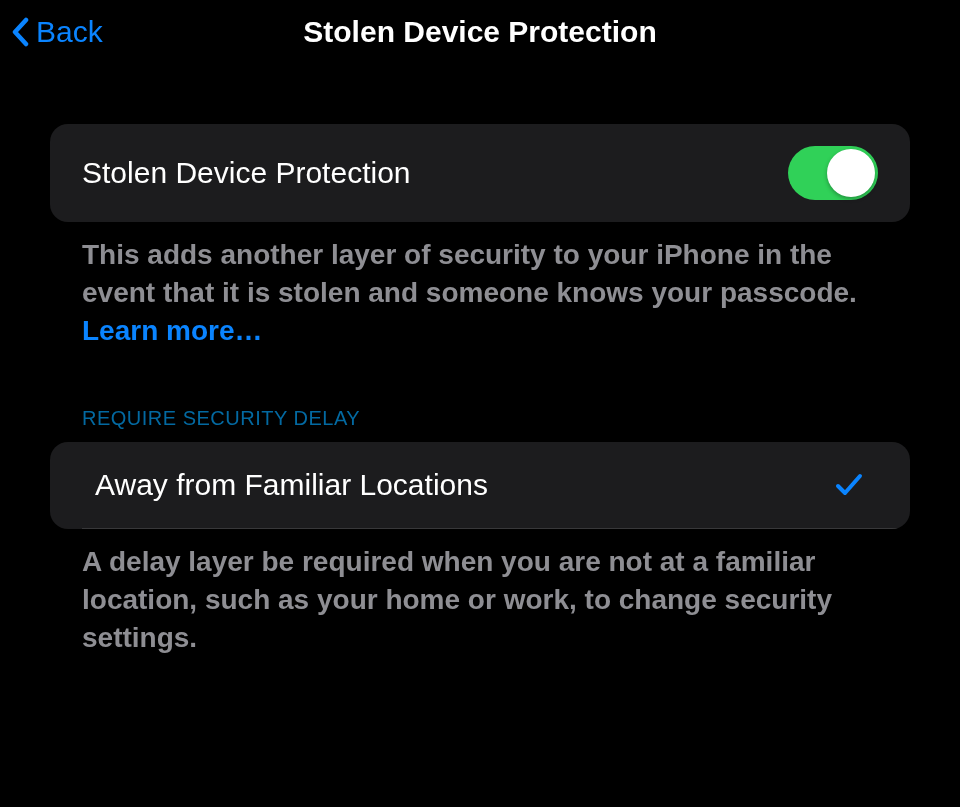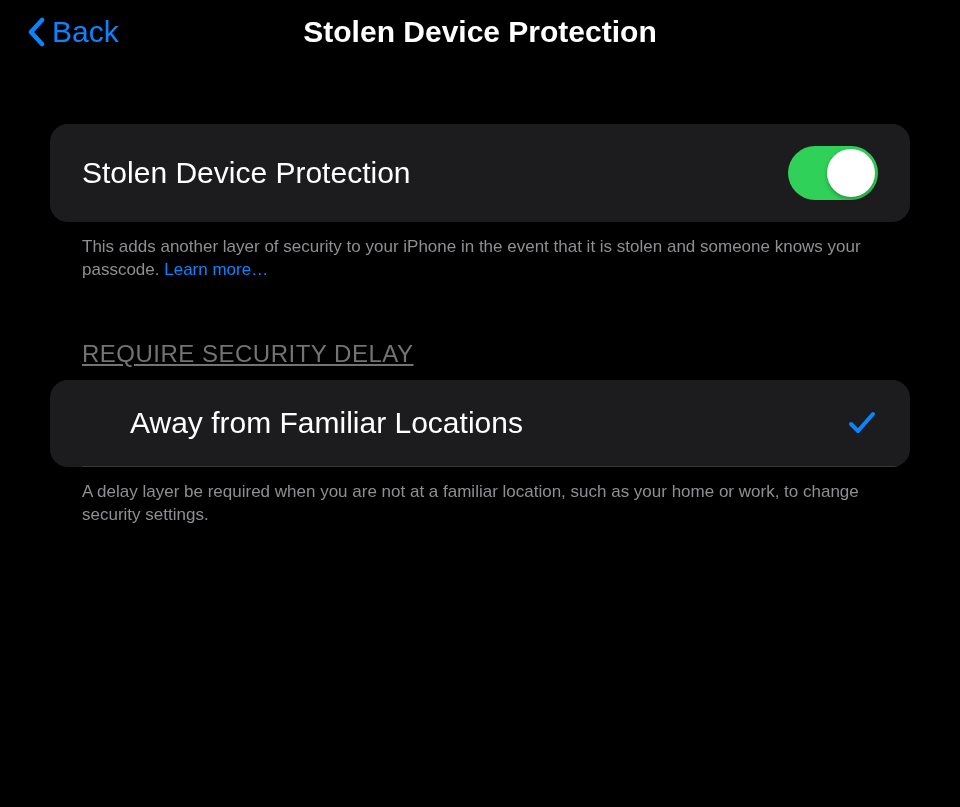--- a/index.html
+++ b/index.html
@@ -13,21 +13,21 @@
       background: #000000;
       font-family: -apple-system, BlinkMacSystemFont, 'Segoe UI', Helvetica, Arial, sans-serif;
       color: #ffffff;
       overflow: hidden;
     }
     .nav-bar {
       display: flex;
       align-items: center;
       height: 64px;
       position: relative;
-      padding: 0 26px;
+      padding: 0 10px;
     }
     .back-button {
       display: flex;
       align-items: center;
       cursor: pointer;
       gap: 6px;
     }
     .back-chevron {
       width: 20px;
       height: 34px;
@@ -88,43 +88,42 @@
       width: 48px;
       height: 48px;
       background: #ffffff;
       border-radius: 50%;
       top: 3px;
       right: 3px;
       box-shadow: 0 2px 4px rgba(0,0,0,0.3);
     }
     .group-footer {
       padding: 14px 32px 0 32px;
-      font-size: 17px;
+      font-size: 28px;
       line-height: 1.35;
       color: #8e8e93;
+      font-weight: bold;
     }
     .link {
       color: #0a84ff;
       cursor: pointer;
     }
     .group-header {
       padding: 0 32px 12px 32px;
-      font-size: 24px;
-      color: #737373;
+      font-size: 20px;
+      color: #0369a1;
       text-transform: uppercase;
       letter-spacing: 0.5px;
-      text-decoration: underline;
     }
     .option-row {
       display: flex;
       align-items: center;
       justify-content: space-between;
-      padding: 26px 32px;
+      padding: 26px 45px;
       cursor: pointer;
-      margin-left: 48px;
     }
     .divider {
       height: 1px;
       background: #38383a;
       margin-left: 32px;
     }
     .checkmark {
       width: 32px;
       height: 32px;
       display: flex;

